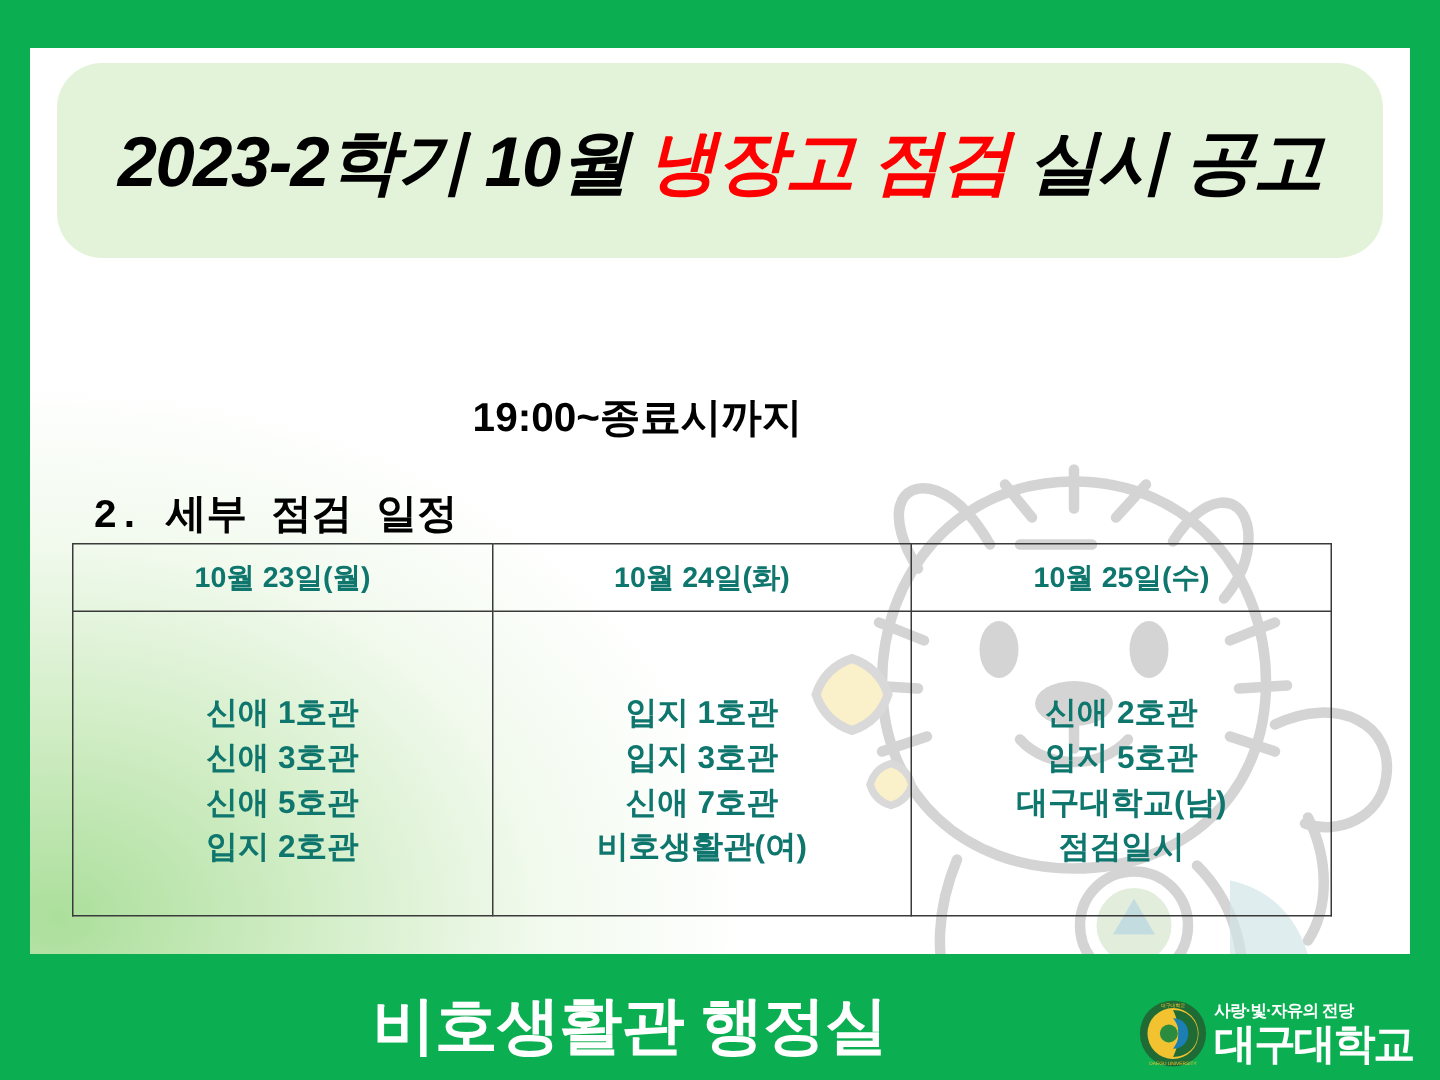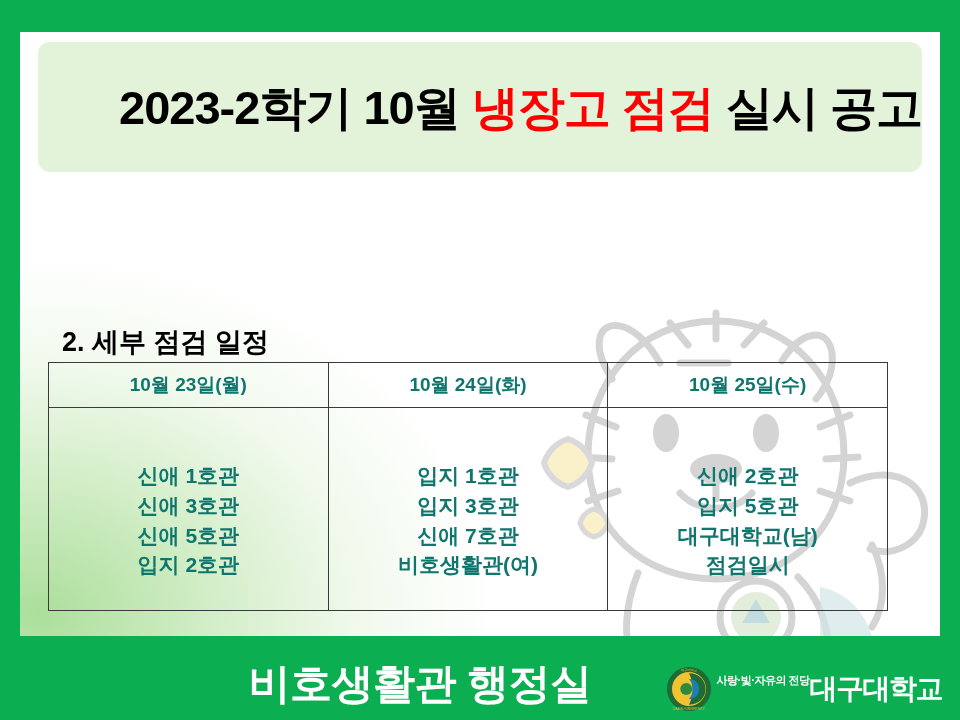--- a/index.html
+++ b/index.html
@@ -60,25 +60,26 @@
   .watermark svg { display: block; width: 100%; height: 100%; }
 
   
   .title-box {
     position: absolute;
     left: 18px;
     top: 10px;
     width: 884px;
     height: 130px;
     background: #E3F3DA;
-    border-radius: 12px;
+    border-radius: 30px;
     display: flex;
     align-items: center;
-    justify-content: flex-end;
+    justify-content: center;
     box-sizing: border-box;
+    font-style: italic;
   }
   .title-text {
     font-size: 47px;
     font-weight: bold;
     color: #000000;
     letter-spacing: -1px;
     white-space: nowrap;
     line-height: 1;
   }
   .title-text .red { color: #FF0000; }
@@ -110,20 +111,21 @@
 
   
   .line2 {
     position: absolute;
     left: 42px;
     top: 292px;
     font-size: 27px;
     font-weight: bold;
     color: #000000;
     white-space: nowrap;
+    font-family: Liberation Mono, monospace;
   }
 
   
   .sched-table {
     position: absolute;
     left: 28px;
     top: 330px;
     width: 840px;
     border-collapse: collapse;
     table-layout: fixed;
@@ -181,21 +183,21 @@
     position: absolute;
     right: 18px;
     bottom: 8px;
     display: flex;
     align-items: center;
     gap: 5px;
   }
   .logo-emblem { width: 46px; height: 46px; display: block; }
   .logo-words {
     display: flex;
-    flex-direction: row;
+    flex-direction: column;
     justify-content: flex-end;
     line-height: 1;
   }
   .logo-tagline {
     font-size: 11px;
     font-weight: bold;
     color: #ffffff;
     letter-spacing: -0.5px;
     white-space: nowrap;
     margin-bottom: 2px;
@@ -268,20 +270,21 @@
         </g>
 
         <path d="M300 300 C330 306 352 330 356 370 L300 370 Z" fill="#cfe4e6" opacity="0.7"></path>
       </svg>
     </div>
 
     <div class="title-box">
       <div class="title-text"><span>2023-2학기 10월 </span><span class="red">냉장고 점검</span><span> 실시 공고</span></div>
     </div>
 
+    <div class="line1-sub">19:00~종료시까지</div>
 
     <div class="line2">2. 세부 점검 일정</div>
 
     <table class="sched-table">
       <thead>
         <tr>
           <th>10월 23일(월)</th>
           <th>10월 24일(화)</th>
           <th>10월 25일(수)</th>
         </tr>

